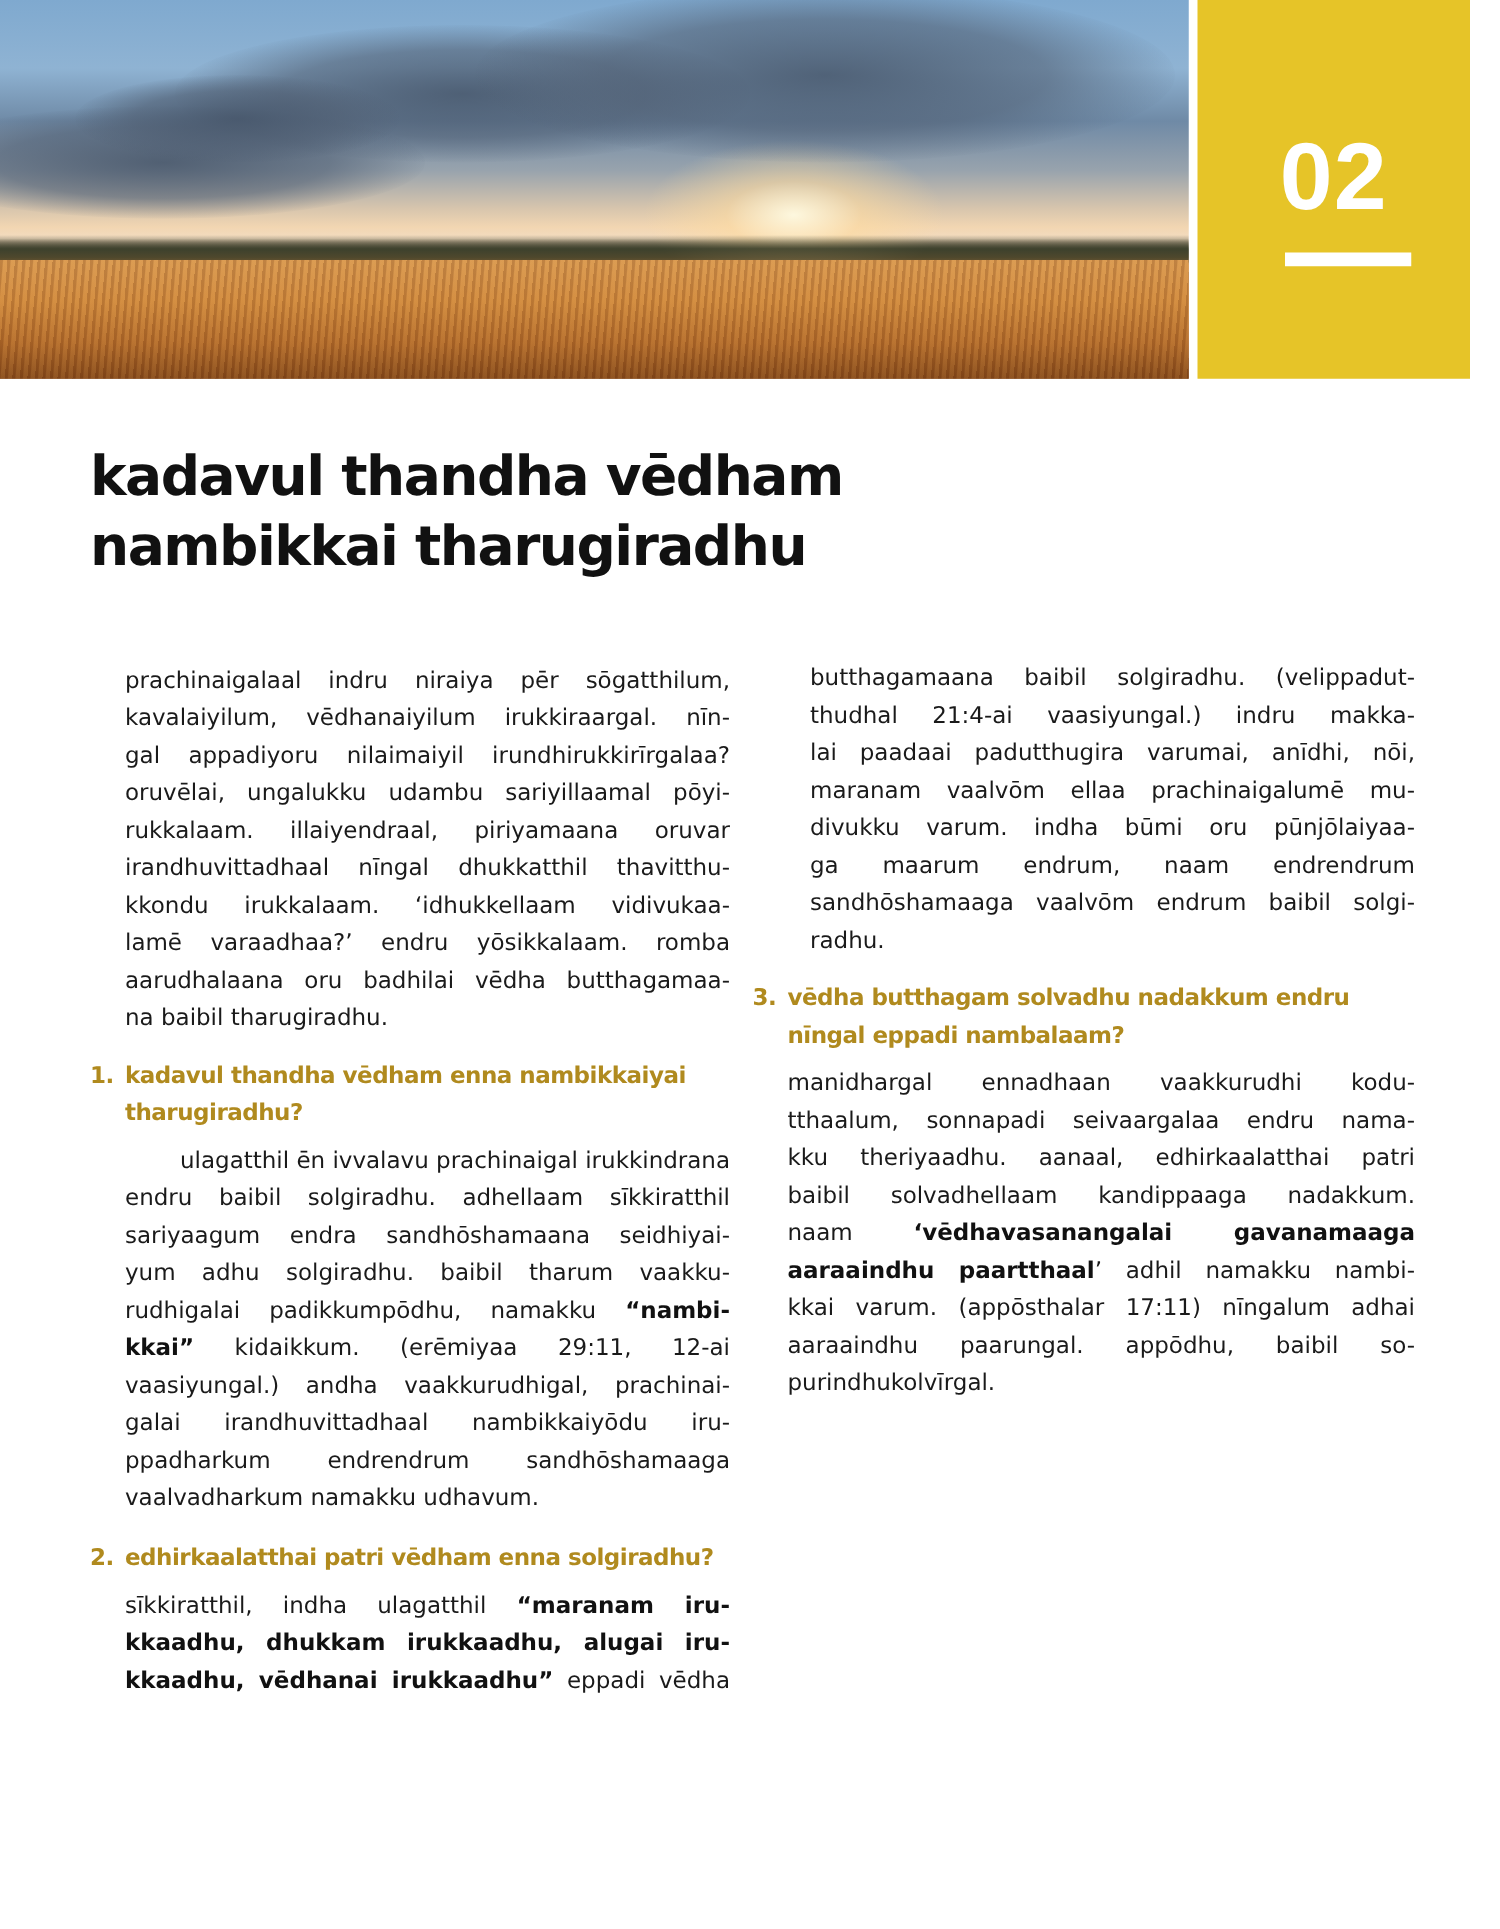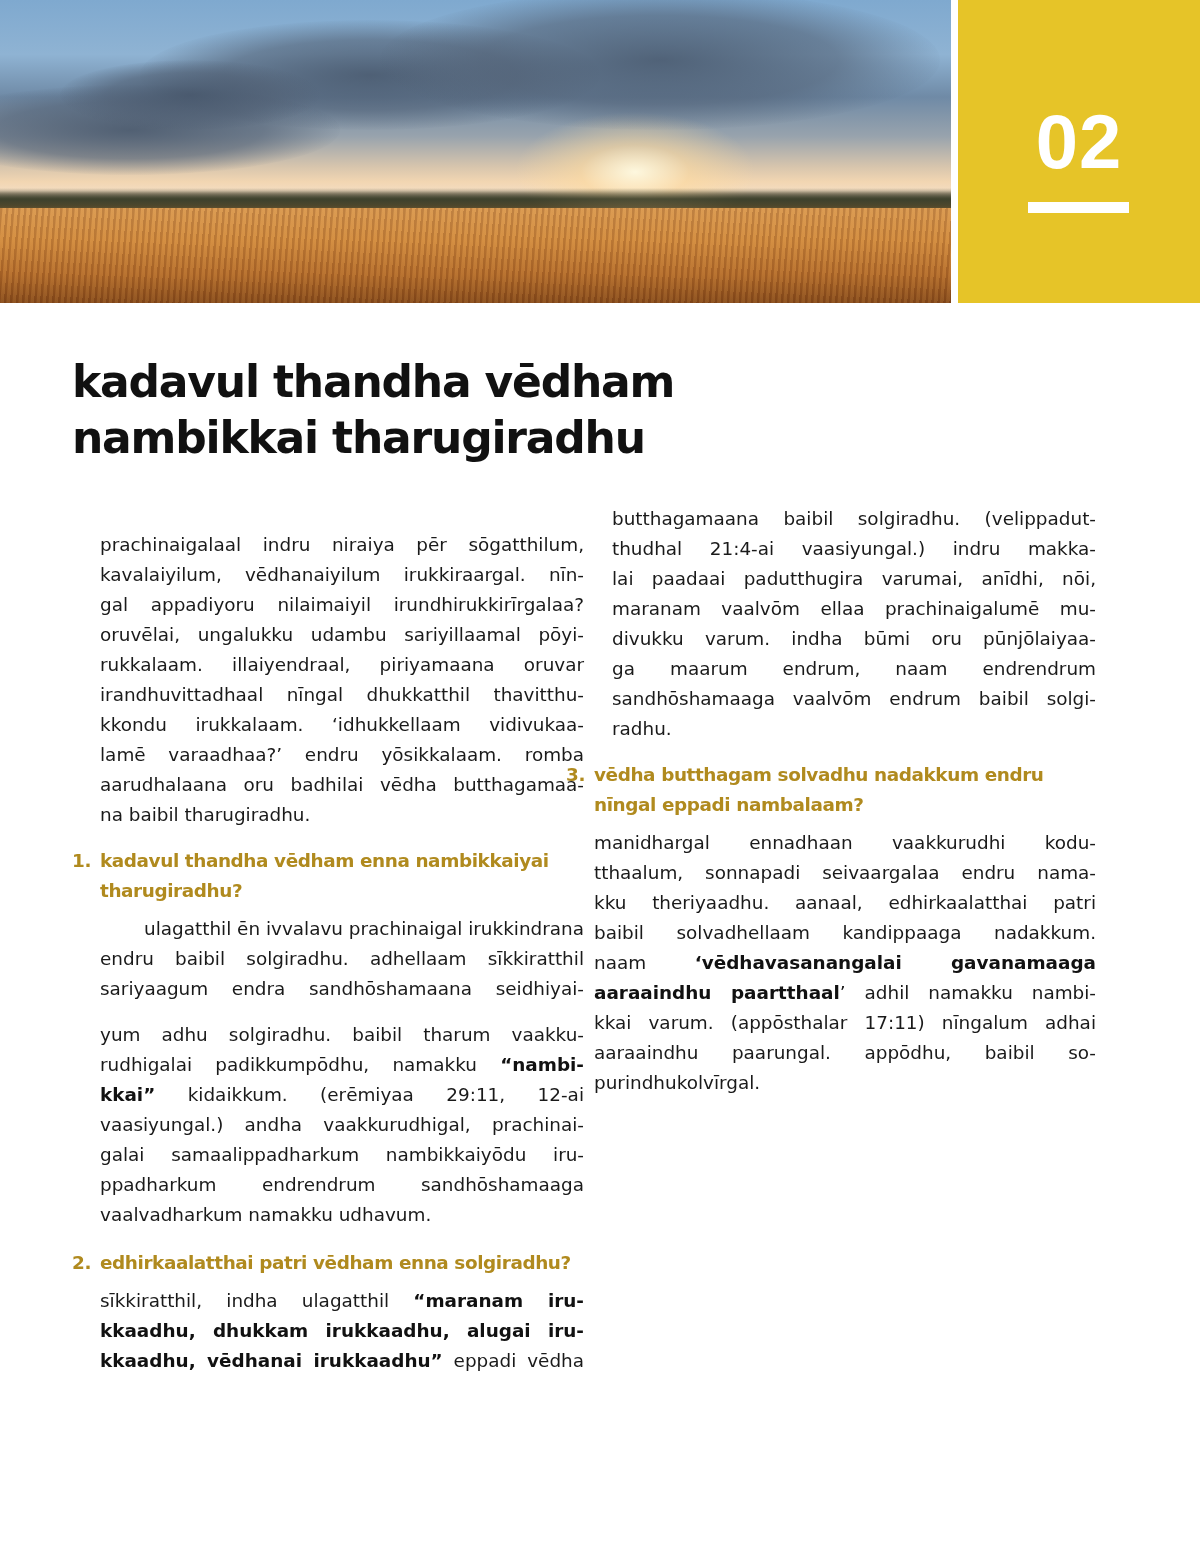--- a/index.html
+++ b/index.html
@@ -25,37 +25,37 @@
       background: linear-gradient(180deg, rgba(70,70,55,0.0) 0%, rgba(55,60,40,0.85) 50%, rgba(80,70,40,0.7) 100%);
     }
     .hero .field {
       position: absolute; left: 0; top: 208px; width: 951px; height: 95px;
       background:
         repeating-linear-gradient(95deg, rgba(120,60,20,0.25) 0px, rgba(120,60,20,0.25) 2px, rgba(240,170,90,0.15) 3px, rgba(240,170,90,0.15) 6px),
         linear-gradient(180deg, #d89a52 0%, #cf8a3e 35%, #b06a2a 70%, #7e4518 100%);
     }
 
     .chapter-box {
-      position: absolute; left: 958px; top: 0; width: 242px; height: 303px; background: #e6c428;
+      position: absolute; left: 958px; top: 0; width: 218px; height: 303px; background: #e6c428;
     }
     .chapter-number {
       position: absolute; left: 0; right: 0; top: 104px; text-align: center;
       color: #ffffff; font-family: "Liberation Sans", sans-serif; font-weight: 700; font-size: 76px; line-height: 1; letter-spacing: 1px;
     }
     .chapter-rule { position: absolute; left: 70px; width: 101px; top: 202px; height: 11px; background: #ffffff; }
 
     .title {
       position: absolute; left: 72px; top: 354px; width: 800px; margin: 0;
       font-family: "DejaVu Sans", sans-serif; font-weight: 700; font-size: 44px; line-height: 56px; color: #111111;
       letter-spacing: -1.2px;
     }
 
     .col { position: absolute; top: 504px; width: 512px; font-size: 18.4px; line-height: 30px; }
     .col-left { left: 72px; }
-    .col-right { left: 584px; }
+    .col-right { left: 620px; margin-top: 24px; }
 
     .para { margin: 0 0 0 28px; text-align: justify; hyphens: manual; }
     .para b { font-weight: 700; color: #111; }
 
     .q { margin: 14px 0 8px 0; color: #b08a1e; font-weight: 700; font-size: 18.4px; line-height: 30px; letter-spacing: -0.4px; position: relative; padding-left: 28px; }
     .q .num { position: absolute; left: 0; top: 0; }
   </style>
 </head>
 <body>
 
@@ -93,25 +93,25 @@
     </div>
 
   <div class="q" style="margin-top:16px;">
     <span class="num">1.</span>
     <span id="q1title"><span>kadavul thandha vēdham enna nambikkaiyai</span><br><span>tharugiradhu?</span></span>
   </div>
   <div class="para" id="q1body">
       <div style="text-align: justify; text-align-last: justify; margin-left: 44px;"><span>ulagatthil ēn ivvalavu prachinaigal irukkindrana</span></div>
       <div style="text-align: justify; text-align-last: justify;"><span>endru baibil solgiradhu. adhellaam sīkkiratthil</span></div>
       <div style="text-align: justify; text-align-last: justify;"><span>sariyaagum endra sandhōshamaana seidhiyai-</span></div>
-      <div style="text-align: justify; text-align-last: justify; margin-top: 16px;"><span>yum adhu solgiradhu. baibil tharum vaakku-</span></div>
+      <div style="text-align: justify; text-align-last: justify;"><span>yum adhu solgiradhu. baibil tharum vaakku-</span></div>
       <div style="text-align: justify; text-align-last: justify;"><span>rudhigalai padikkumpōdhu, namakku </span><b>“nambi-</b></div>
       <div style="text-align: justify; text-align-last: justify;"><b>kkai”</b><span> kidaikkum. (erēmiyaa 29:11, 12-ai</span></div>
       <div style="text-align: justify; text-align-last: justify;"><span>vaasiyungal.) andha vaakkurudhigal, prachinai-</span></div>
-      <div style="text-align: justify; text-align-last: justify;"><span>galai samaalippadharkum nambikkaiyōdu iru-</span></div>
+      <div style="text-align: justify; text-align-last: justify;"><span>galai irandhuvittadhaal nambikkaiyōdu iru-</span></div>
       <div style="text-align: justify; text-align-last: justify;"><span>ppadharkum endrendrum sandhōshamaaga</span></div>
       <div style="text-align: left; text-align-last: left;"><span>vaalvadharkum namakku udhavum.</span></div>
     </div>
 
   <div class="q" style="margin-top:18px;">
     <span class="num">2.</span>
     <span id="q2title"><span>edhirkaalatthai patri vēdham enna solgiradhu?</span></span>
   </div>
   <div class="para" id="q2body">
       <div style="text-align: justify; text-align-last: justify;"><span>sīkkiratthil, indha ulagatthil </span><b>“maranam iru-</b></div>

